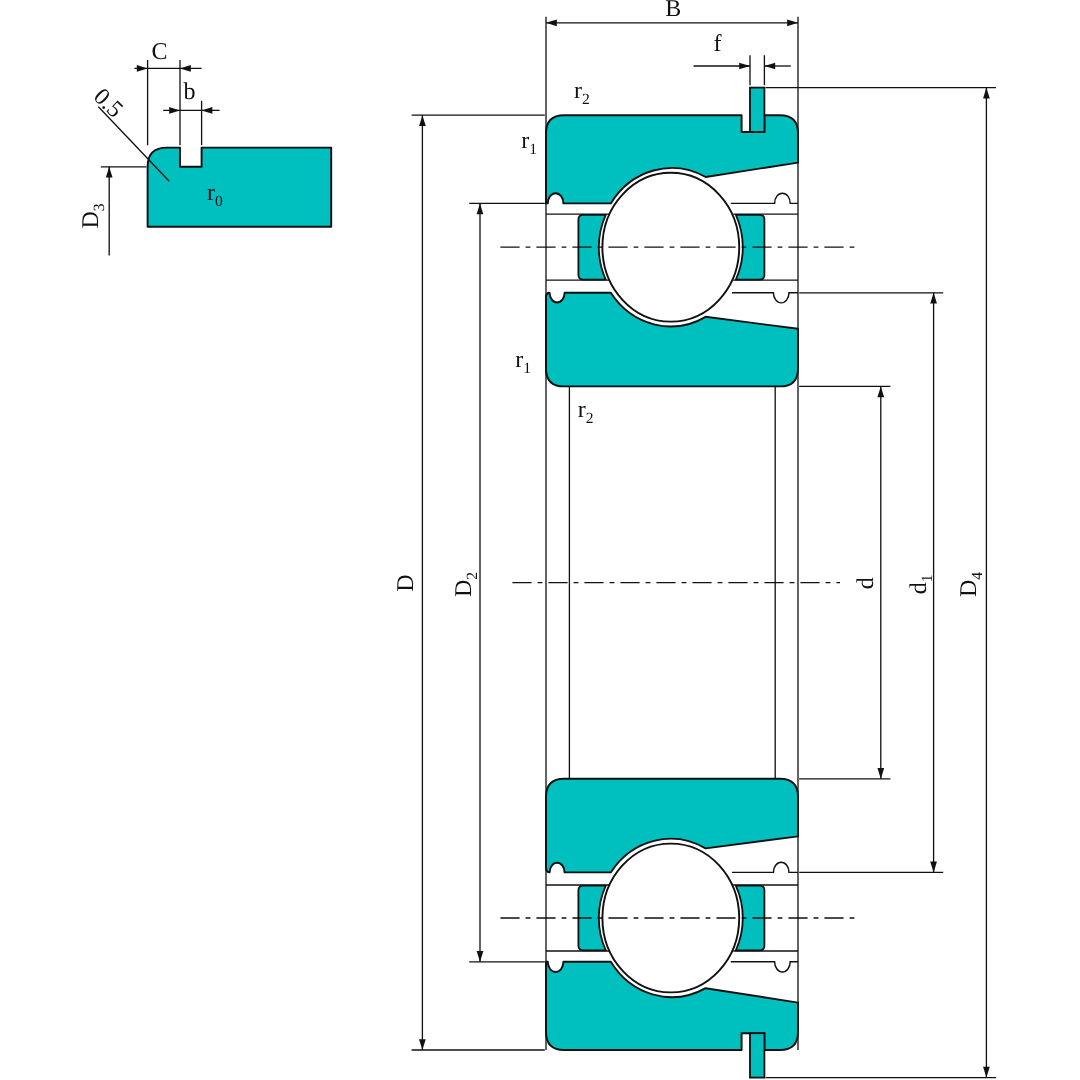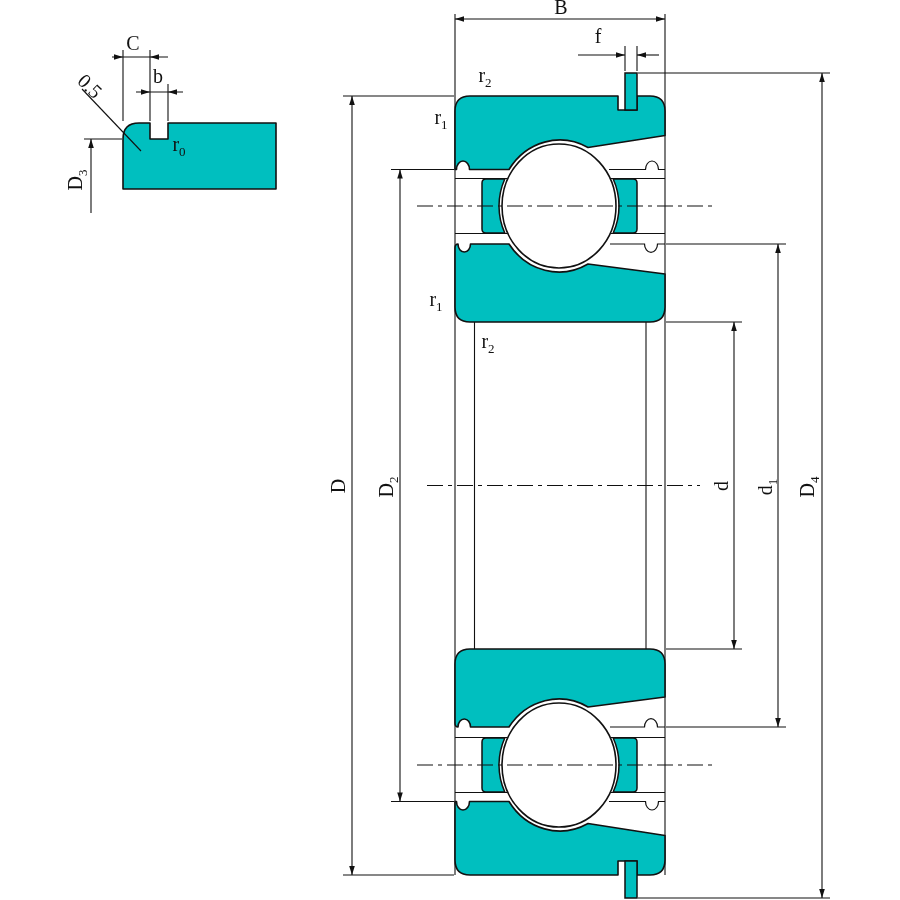--- a/index.html
+++ b/index.html
@@ -126,21 +126,21 @@
       <polygon points="0,0 -9,-2.8 -9,2.8" transform="translate(150,92)"></polygon>
       <polygon points="0,0 -9,-2.8 -9,2.8" transform="translate(168,92) rotate(180)"></polygon>
       <polygon points="0,0 -9,-2.8 -9,2.8" transform="translate(91,139) rotate(-90)"></polygon>
     </g>
   </g>
 </svg>
 
 <span class="lbl" style="left:133px;top:45px"><span>C</span><sub></sub></span>
 <span class="lbl" style="left:158px;top:78px"><span>b</span><sub></sub></span>
 <span class="lbl slant" style="left:90px;top:86px"><span>0.5</span></span>
-<span class="lbl" style="left:179px;top:146px"><span>r</span><sub>0</sub></span>
+<span class="lbl" style="left:179px;top:162px"><span>r</span><sub>0</sub></span>
 <span class="lbl rot" style="left:77px;top:180px"><span>D</span><sub>3</sub></span>
 
 <span class="lbl" style="left:561px;top:9px"><span>B</span><sub></sub></span>
 <span class="lbl" style="left:598px;top:38px"><span>f</span><sub></sub></span>
 <span class="lbl" style="left:485px;top:77px"><span>r</span><sub>2</sub></span>
 <span class="lbl" style="left:441px;top:119px"><span>r</span><sub>1</sub></span>
 <span class="lbl" style="left:436px;top:301px"><span>r</span><sub>1</sub></span>
 <span class="lbl" style="left:488px;top:343px"><span>r</span><sub>2</sub></span>
 <span class="lbl rot" style="left:340px;top:486px"><span>D</span><sub></sub></span>
 <span class="lbl rot" style="left:388px;top:487px"><span>D</span><sub>2</sub></span>

